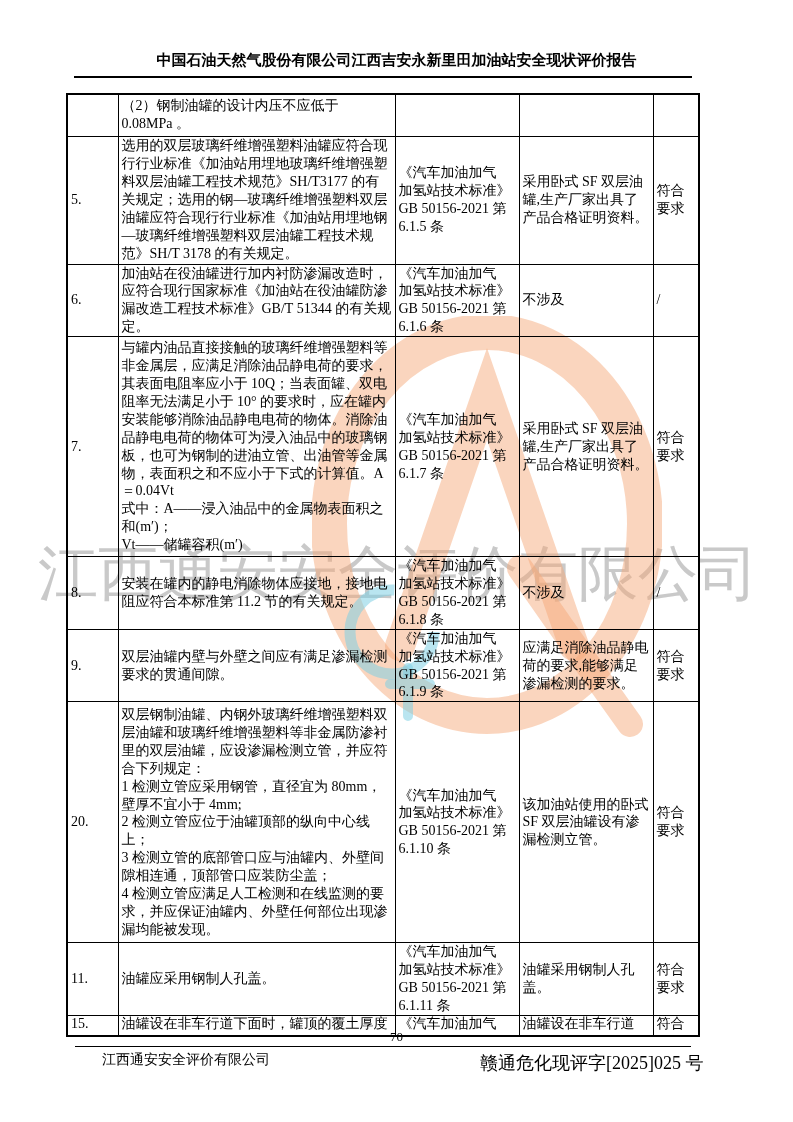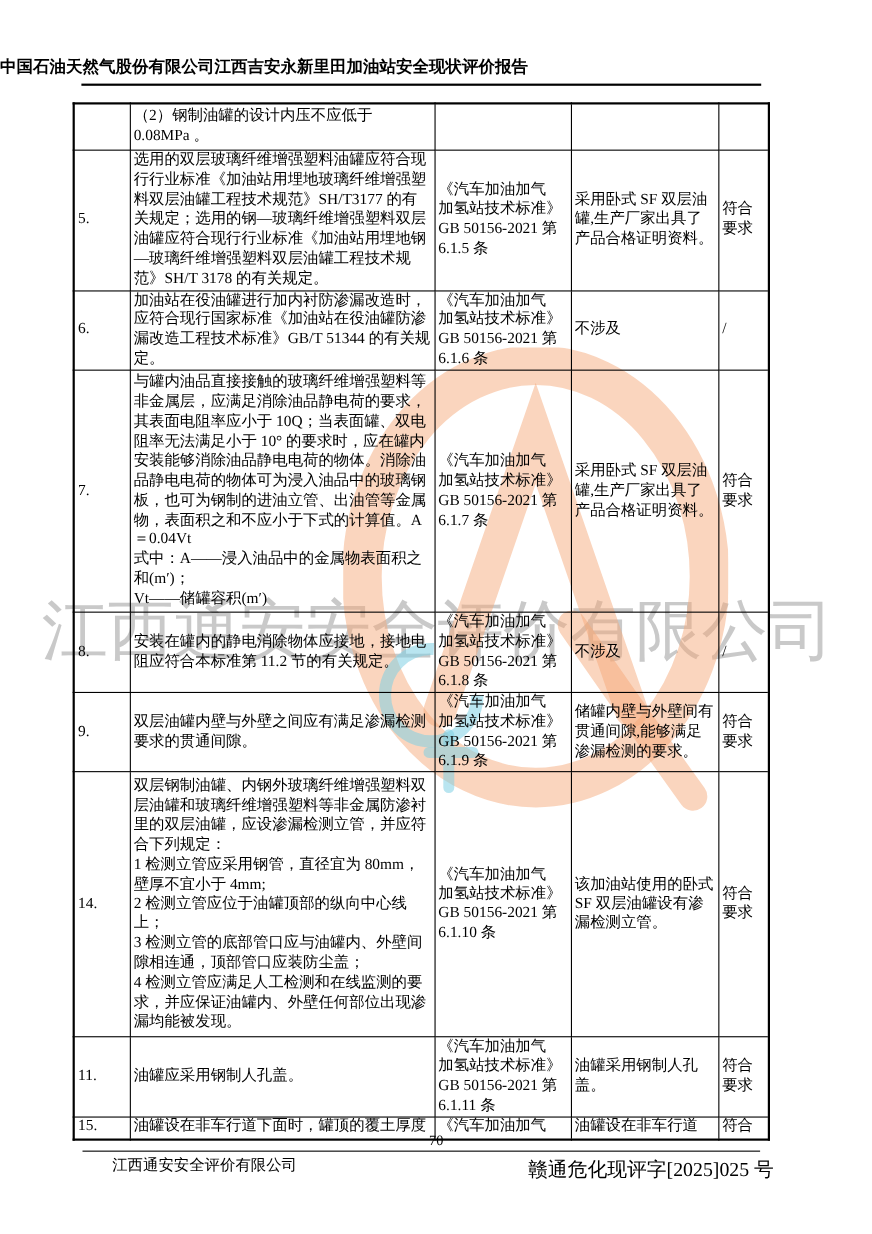--- a/index.html
+++ b/index.html
@@ -1,19 +1,19 @@
 <!DOCTYPE html>
 <html><head>
 <meta charset="utf-8">
 <style>
   html,body{margin:0;padding:0;background:#888;}
   .page{position:relative;width:793px;height:1122px;background:#ffffff;overflow:hidden;
         font-family:"Liberation Serif","DejaVu Serif",serif;color:#000;}
   
-  .doc-title{position:absolute;top:51px;left:0;width:793px;text-align:left;
+  .doc-title{position:absolute;top:51px;left:0;width:793px;text-align:center;
              font-size:15px;font-weight:bold;letter-spacing:0px;}
   .header-rule{position:absolute;top:76px;left:74px;width:618px;border-top:2px solid #000;}
   
   table.review{position:absolute;top:93px;left:66px;width:632px;border-collapse:collapse;
                table-layout:fixed;}
   table.review td{border:1px solid #000;vertical-align:middle;
                   font-size:14px;line-height:1.28;padding:0 3px;overflow:hidden;
                   white-space:pre-wrap;word-break:break-all;}
   table.review{border:2px solid #000;}
   td.c-no{font-size:14px;}
@@ -104,25 +104,25 @@
         <td class="c-res">不涉及</td>
         <td class="c-con">/</td>
       </tr>
       <tr class="r5">
         <td class="c-no">9.</td>
         <td class="c-txt">双层油罐内壁与外壁之间应有满足渗漏检测要求的贯通间隙。</td>
         <td class="c-std">《汽车加油加气
 加氢站技术标准》
 GB 50156-2021 第
 6.1.9 条</td>
-        <td class="c-res">储罐内壁与外壁间有贯通间隙,能够满足渗漏检测的要求。</td>
+        <td class="c-res">应满足消除油品静电荷的要求,能够满足渗漏检测的要求。</td>
         <td class="c-con">符合要求</td>
       </tr>
       <tr class="r6">
-        <td class="c-no">14.</td>
+        <td class="c-no">20.</td>
         <td class="c-txt">双层钢制油罐、内钢外玻璃纤维增强塑料双层油罐和玻璃纤维增强塑料等非金属防渗衬里的双层油罐，应设渗漏检测立管，并应符合下列规定：
 1 检测立管应采用钢管，直径宜为 80mm，壁厚不宜小于 4mm;
 2 检测立管应位于油罐顶部的纵向中心线上；
 3 检测立管的底部管口应与油罐内、外壁间隙相连通，顶部管口应装防尘盖；
 4 检测立管应满足人工检测和在线监测的要求，并应保证油罐内、外壁任何部位出现渗漏均能被发现。</td>
         <td class="c-std">《汽车加油加气
 加氢站技术标准》
 GB 50156-2021 第
 6.1.10 条</td>
         <td class="c-res">该加油站使用的卧式 SF 双层油罐设有渗漏检测立管。</td>

